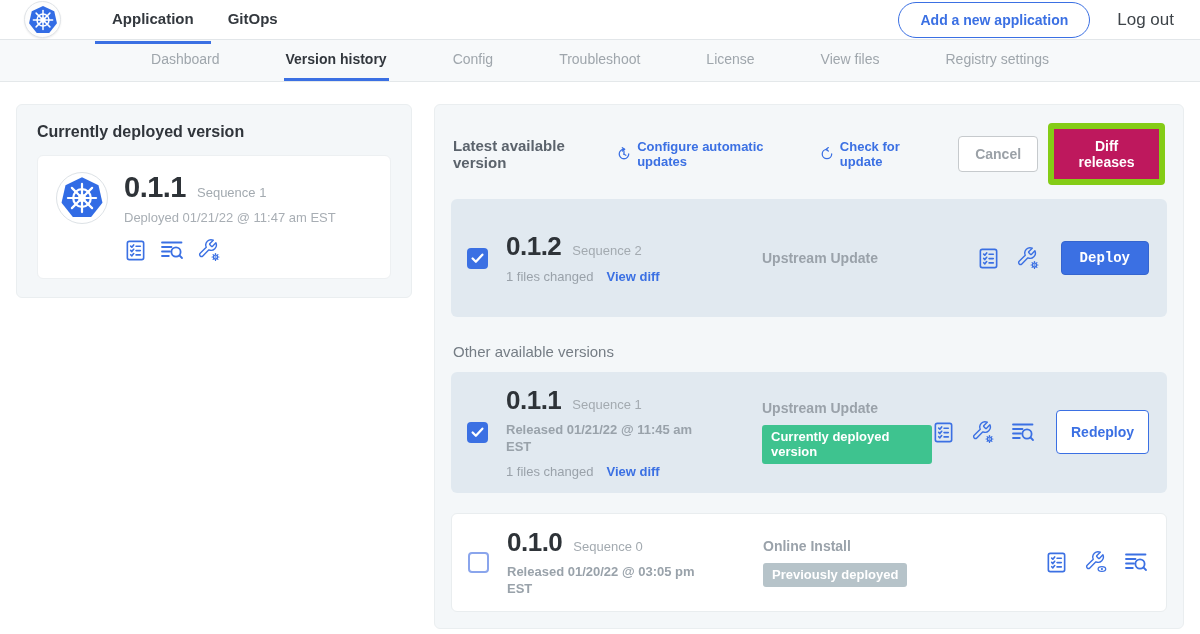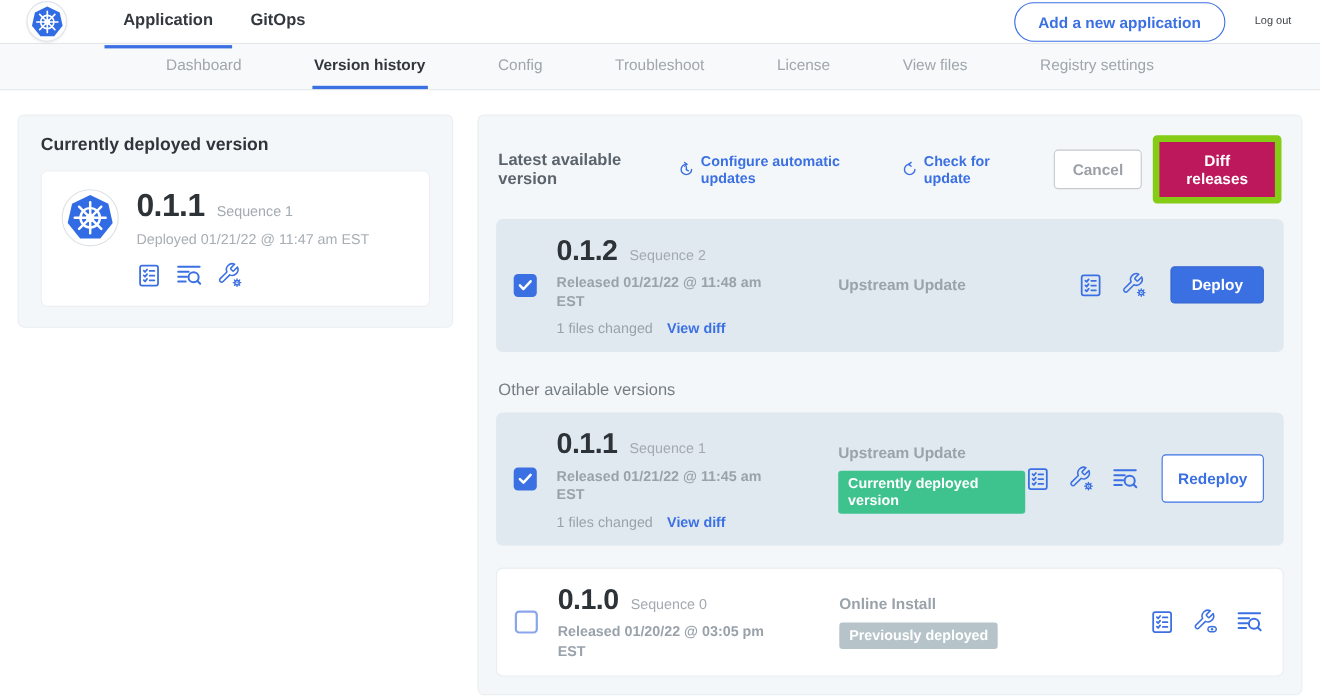--- a/index.html
+++ b/index.html
@@ -18,21 +18,21 @@
   .logo-badge { width:37px; height:37px; border-radius:50%; background:#fdfdfd;
             border:1px solid #e0e4e8; display:flex; align-items:center; justify-content:center;
             box-shadow:0 1px 2px rgba(0,0,0,.08); }
   .top-tabs { display:flex; height:49px; margin-left:34px; }
   .top-tab { display:flex; align-items:center; padding:0 17px; font-size:15px; font-weight:700;
             color:#33383e; border-bottom:3px solid transparent; }
   .top-tab.active { border-bottom-color:#3B70E3; }
   .add-app-btn { margin-left:auto; background:#fff; border:1px solid #3B70E3; color:#3B70E3;
             border-radius:20px; padding:9px 21px; font-size:14px; font-weight:700;
             font-family:inherit; }
-  .logout { margin-left:27px; font-size:10px; color:#3e4449; }
+  .logout { margin-left:27px; font-size:17px; color:#3e4449; }
 
   
   .subnav { display:flex; justify-content:center; align-items:stretch; gap:62px; height:42px;
             background:#f7f9fa; border-bottom:1px solid #e4e8ea; }
   .subnav-item { display:flex; align-items:center; font-size:14px; color:#9fa6ac;
             border-bottom:3px solid transparent; padding:0 2px; }
   .subnav-item.active { color:#32373d; font-weight:700; border-bottom-color:#3B70E3; }
 
   
   .main { display:flex; align-items:flex-start; gap:22px; padding:22px 16px 0; }
@@ -73,21 +73,21 @@
             max-width:205px; }
   .v-files { display:flex; gap:13px; align-items:baseline; margin-top:9px; font-size:13px; color:#9aa2aa; }
   .view-diff { color:#3B70E3; font-weight:700; }
   .v-mid { flex:1; margin-left:42px; }
   .v-source { font-size:14px; font-weight:700; color:#9aa2aa; }
   .v-badge { display:inline-block; margin-top:9px; padding:4px 9px 5px; border-radius:3px;
             color:#fff; font-size:13px; font-weight:700; }
   .badge-green { background:#3EC38F; }
   .badge-gray  { background:#B6C3C9; }
   .v-actions { display:flex; align-items:center; gap:16px; padding-right:2px; }
-  .btn-deploy   { margin-left:5px; background:#3B70E3; border:1px solid #3565cf; color:#fff; padding:8px 18px; }
+  .btn-deploy   { margin-left:5px; background:#3B70E3; border:1px solid #3565cf; color:#fff; padding:8px 18px;font-family:Liberation Mono, monospace; }
   .btn-redeploy { margin-left:5px; background:#fff; border:1px solid #3B70E3; color:#3B70E3; padding:13px 14px; }
 
   .other-title { font-size:15px; color:#757d85; margin:26px 2px 12px; }
   .gap { height:20px; }
 </style>
 </head>
 <body>
 
 <svg width="0" height="0" style="position:absolute" aria-hidden="true">
   <defs>
@@ -246,21 +246,20 @@
       <div class="checkbox checked clickable">
         <svg width="13" height="11">
             <use href="#i-check"></use>
           </svg>
       </div>
       <div class="v-info">
         <div class="v-row">
           <span class="v-num">0.1.2</span>
           <span class="v-seq">Sequence 2</span>
         </div>
-        <div class="v-released">Released 01/21/22 @ 11:48 am EST</div>
         <div class="v-files">
           <span>1 files changed</span>
           <span class="view-diff clickable">View diff</span>
         </div>
       </div>
       <div class="v-mid">
         <div class="v-source">Upstream Update</div>
       </div>
       <div class="v-actions">
         <svg class="icon clickable" width="23" height="23">

